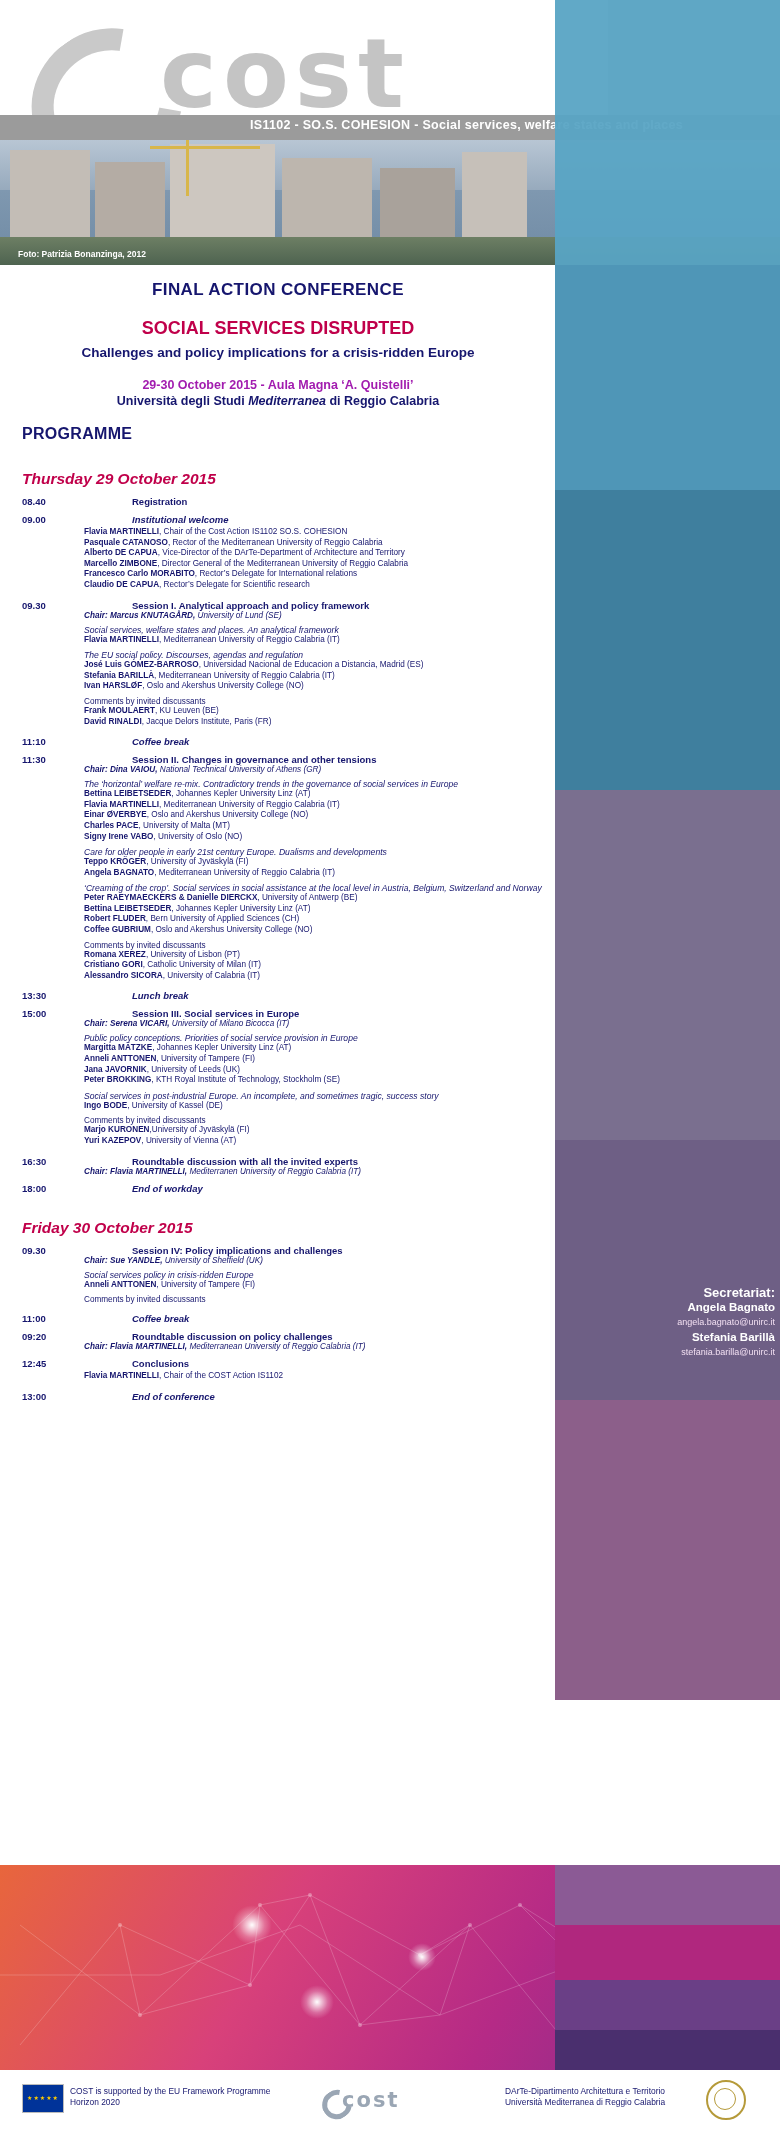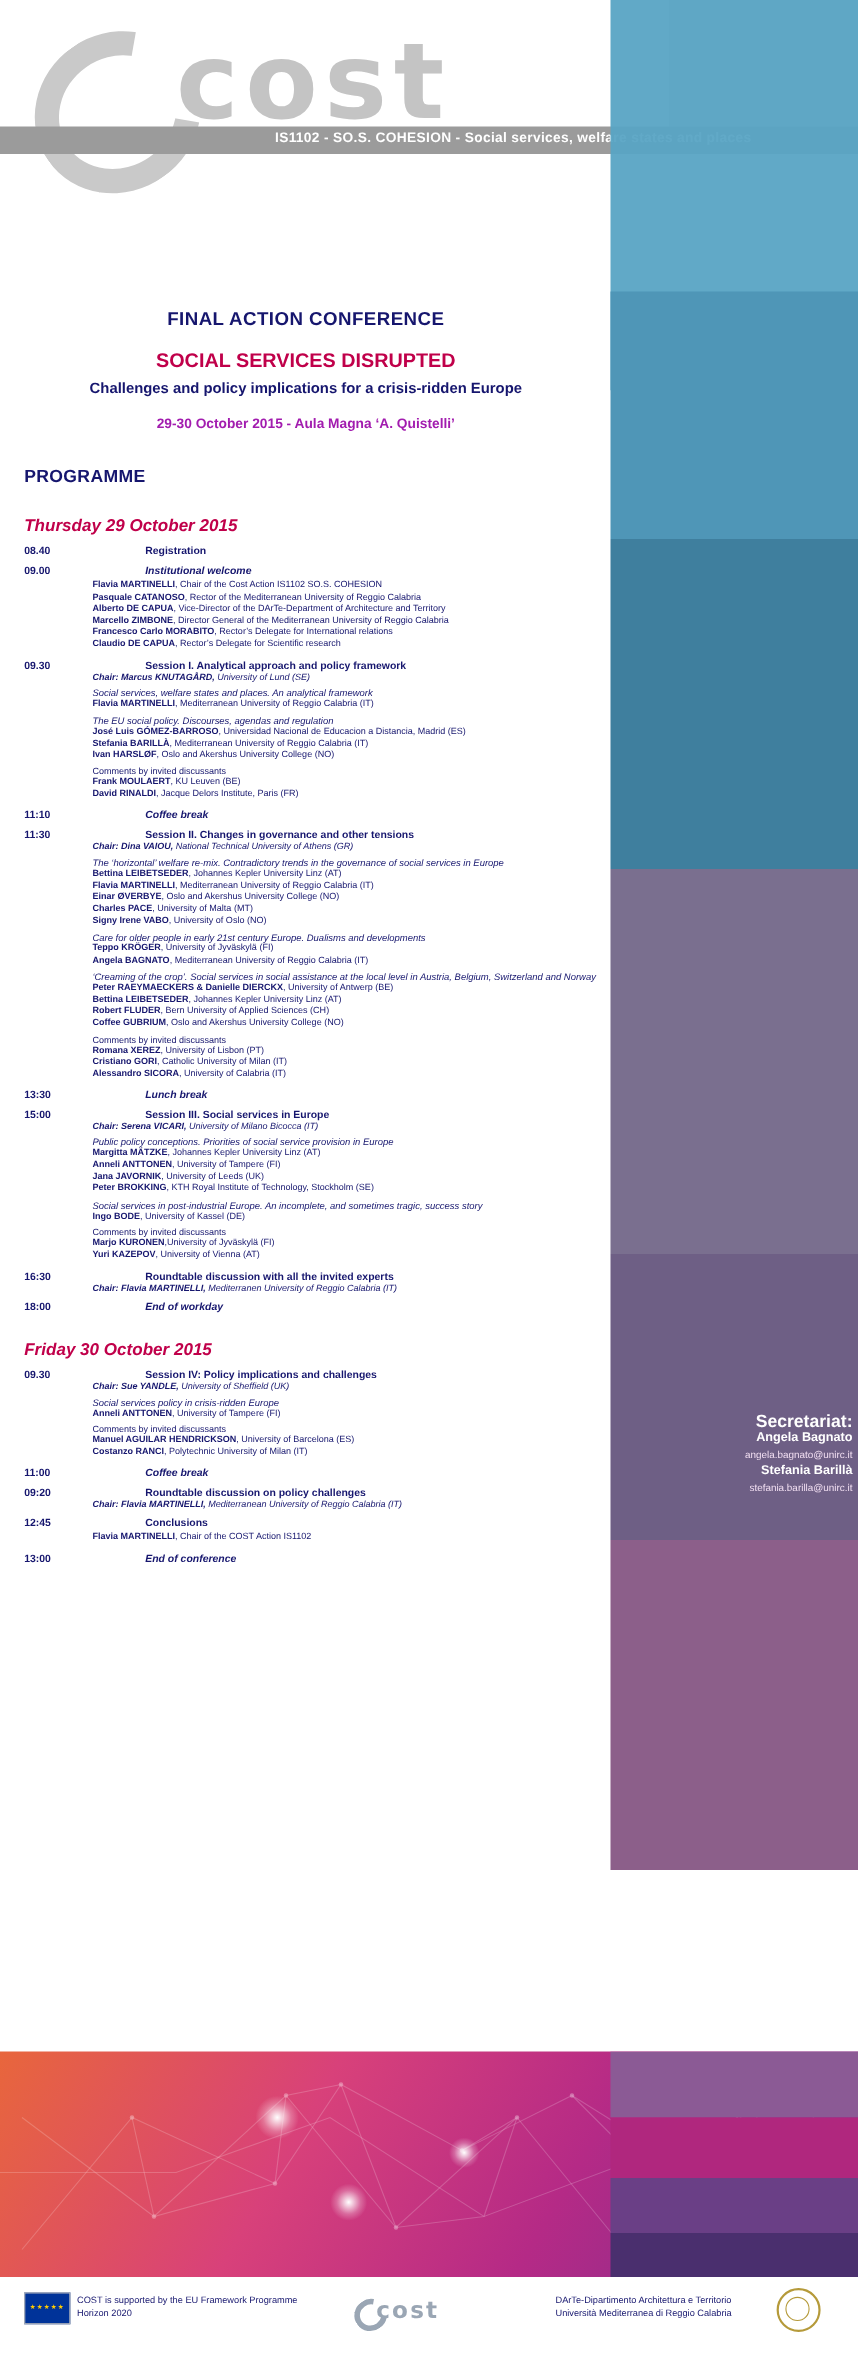--- a/index.html
+++ b/index.html
@@ -52,21 +52,21 @@
   .rc1{top:0;height:225px;background:#4f96b7;}
   .rc2{top:225px;height:300px;background:#3f7f9e;}
   .rc3{top:525px;height:350px;background:#7a6f8f;}
   .rc4{top:875px;height:260px;background:#6e5f85;}
   .rc5{top:1135px;height:300px;background:#8c5f8a;}
 
   .secretariat{
     position:absolute;left:560px;top:1285px;width:215px;text-align:right;color:#ffffff;
     font-size:11px;line-height:15px;padding-right:8px;
   }
-  .secretariat .ttl{font-weight:bold;font-size:16px;}
+  .secretariat .ttl{font-weight:bold;font-size:13px;}
   .secretariat .nm{font-weight:bold;font-size:11.5px;}
   .secretariat .em{font-size:9px;color:#f2dff2;}
 
   .website{
     position:absolute;left:560px;top:1860px;width:215px;text-align:center;color:#ffffff;font-size:9.5px;
   }
 
   
   .title-block{position:absolute;left:0;top:275px;width:556px;text-align:center;}
   .t-final{color:#16166e;font-size:17px;font-weight:bold;letter-spacing:.4px;margin-top:5px;}
@@ -130,36 +130,52 @@
 <div class="page">
 
   <div class="header">
     <div class="hdr-white"></div>
     <div class="cost-c"></div>
     <div class="cost-logo-text">cost</div>
     <div class="right-grey"></div>
     <div class="banner-strip"></div>
     <div class="banner-text">IS1102 -  SO.S. COHESION - Social services, welfare states and places</div>
 
+    <div class="photo">
+      <div class="sky"></div>
+      <div class="bld b1"></div>
+      <div class="bld b2"></div>
+      <div class="bld b3"></div>
+      <div class="bld b4"></div>
+      <div class="bld b5"></div>
+      <div class="bld b6"></div>
+      <div class="crane"></div>
+      <div class="crane-arm"></div>
+      <div class="greenery"></div>
+      <div class="photo-credit">Foto: Patrizia Bonanzinga, 2012</div>
+    </div>
     <div class="right-blue"></div>
   </div>
 
   <div class="right-col">
     <div class="rc-seg rc1"></div>
     <div class="rc-seg rc2"></div>
     <div class="rc-seg rc3"></div>
     <div class="rc-seg rc4"></div>
     <div class="rc-seg rc5"></div>
   </div>
 
   <div class="title-block">
     <div class="t-final">FINAL ACTION CONFERENCE</div>
     <div class="t-main">SOCIAL SERVICES DISRUPTED</div>
     <div class="t-sub">Challenges and policy implications for a crisis-ridden Europe</div>
     <div class="t-date">29-30 October 2015 - Aula Magna ‘A. Quistelli’</div>
+    <div class="t-univ">
+      <span>Università degli Studi </span><i>Mediterranea</i><span> di Reggio Calabria</span>
+    </div>
   </div>
 
   <div class="programme">PROGRAMME</div>
 
   <div class="sched" id="schedule">
       <div class="dayhead">Thursday 29 October 2015</div>
       <div class="row">
         <div class="time">08.40</div>
         <div class="label">Registration</div>
       </div>
@@ -276,24 +292,20 @@
       <div class="dayhead second">Friday 30 October 2015</div>
       <div class="row">
         <div class="time">09.30</div>
         <div class="label">Session IV: Policy implications and challenges</div>
         <div class="chair">Chair: Sue YANDLE,<span> University of Sheffield (UK)</span></div>
         <div class="talk">Social services policy in crisis-ridden Europe</div>
         <div>
           <div class="person"><b>Anneli ANTTONEN</b><span>, University of Tampere (FI)</span></div>
         </div>
         <div class="comments">Comments by invited discussants</div>
-        <div>
-          <div class="person"><b>Manuel AGUILAR HENDRICKSON</b><span>, University of Barcelona (ES)</span></div>
-          <div class="person"><b>Costanzo RANCI</b><span>, Polytechnic University of Milan (IT)</span></div>
-        </div>
       </div>
       <div class="blockgap"></div>
       <div class="row">
         <div class="time">11:00</div>
         <div class="label italic">Coffee break</div>
       </div>
       <div class="gap"></div>
       <div class="row">
         <div class="time">09:20</div>
         <div class="label">Roundtable discussion on policy challenges</div>

